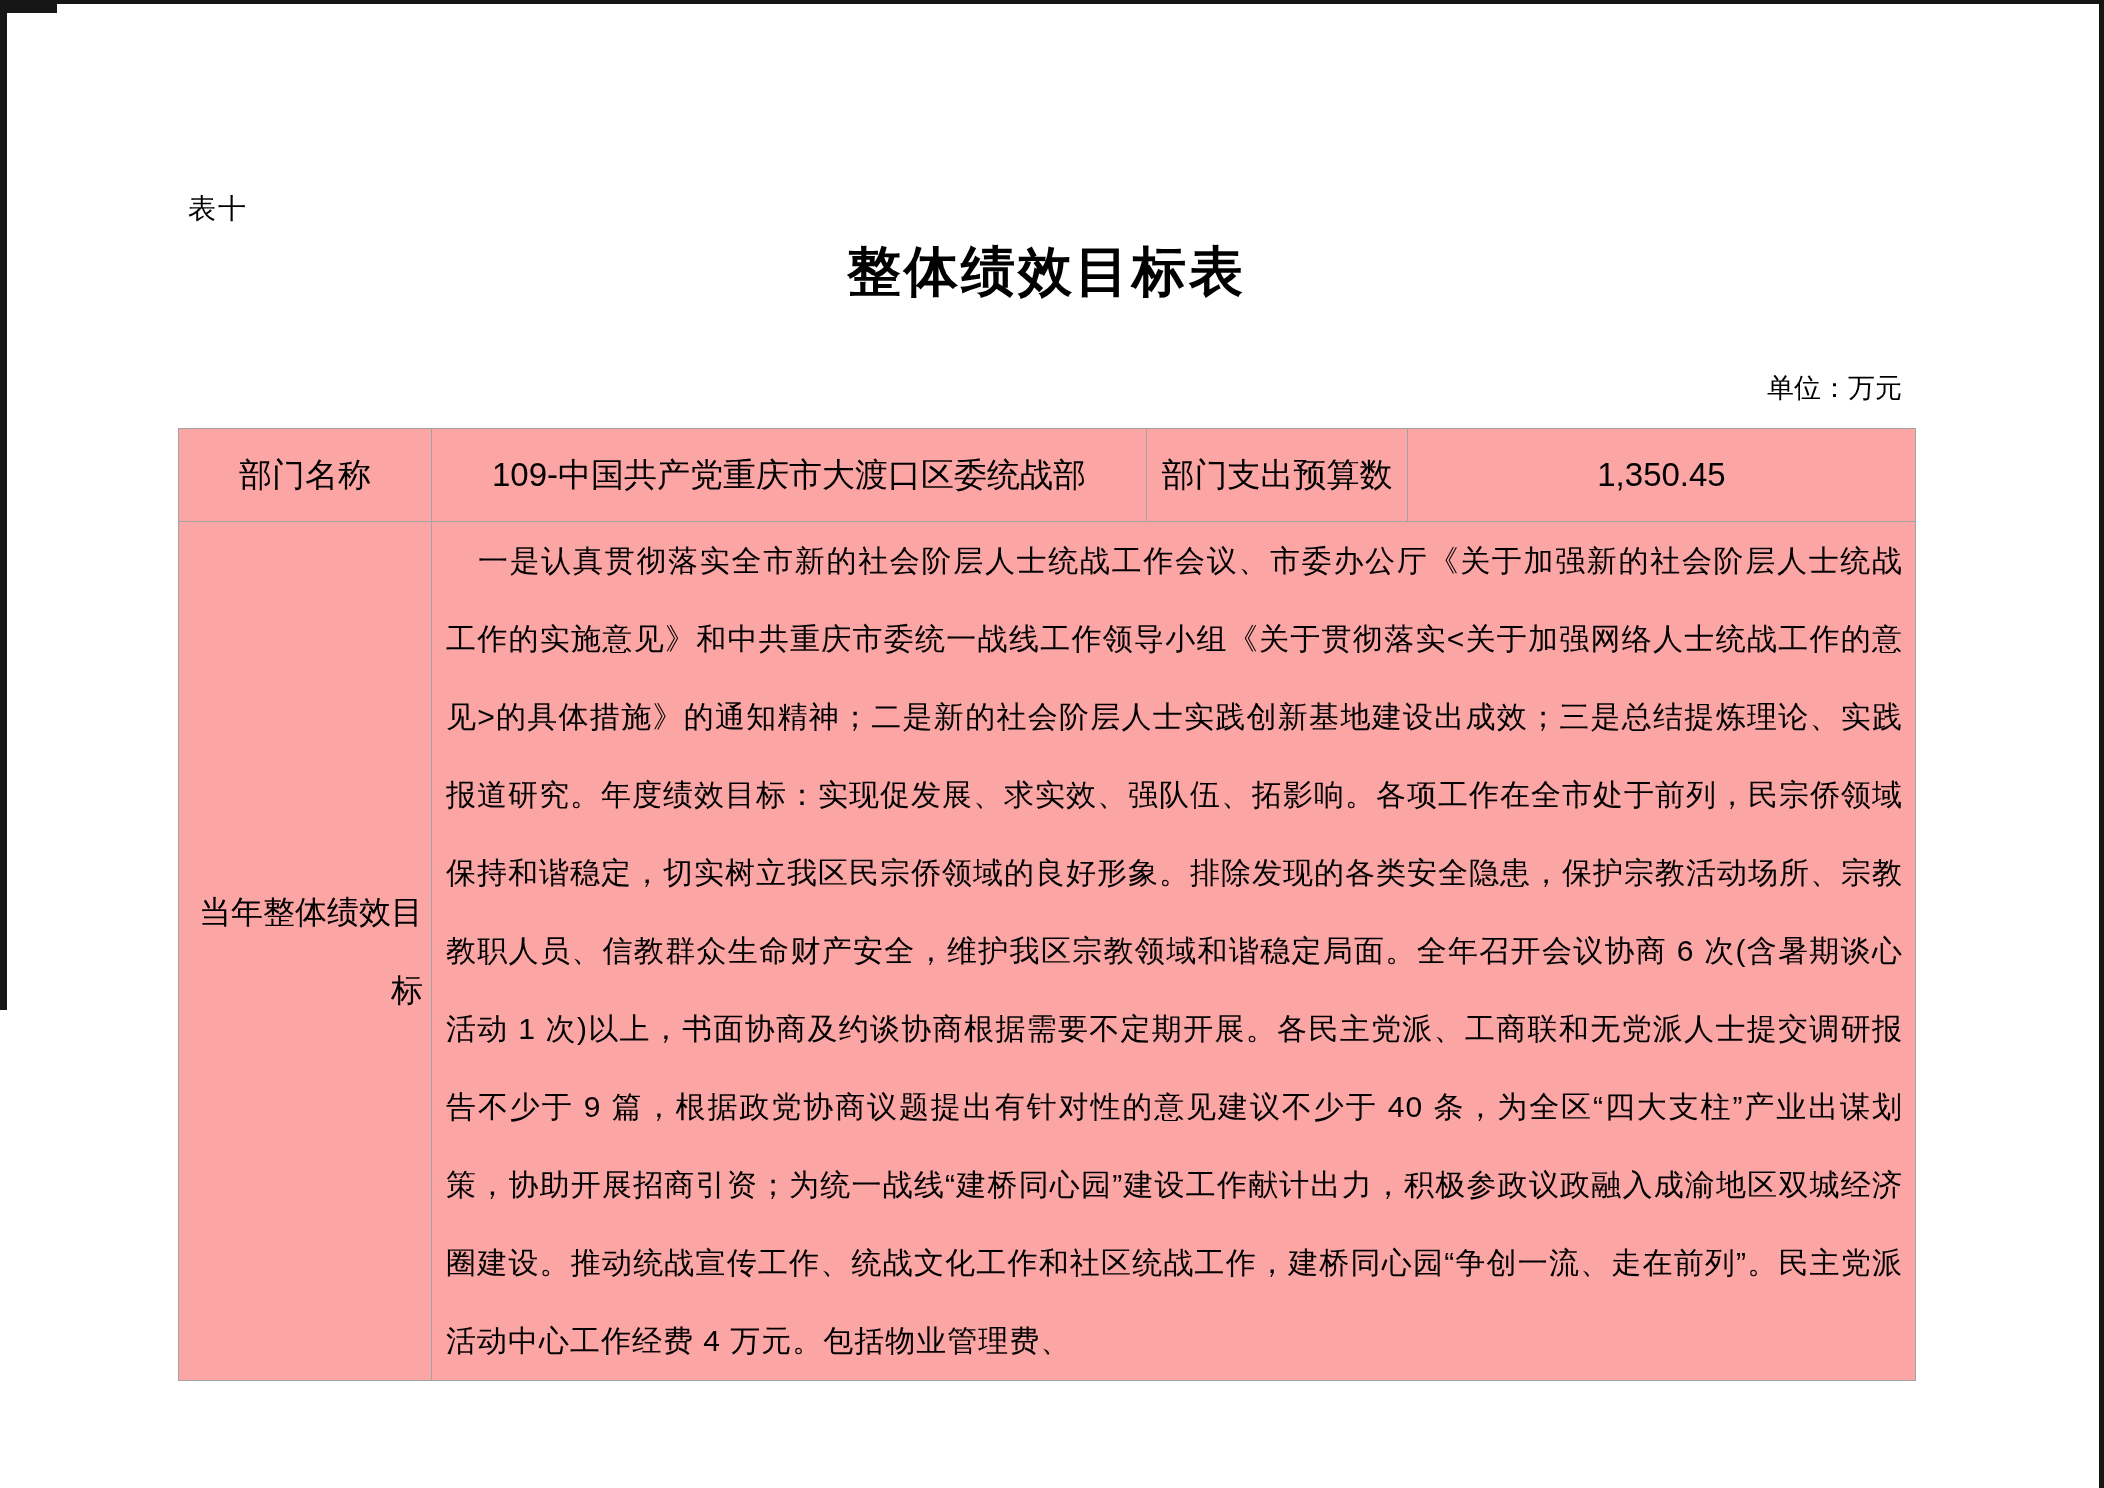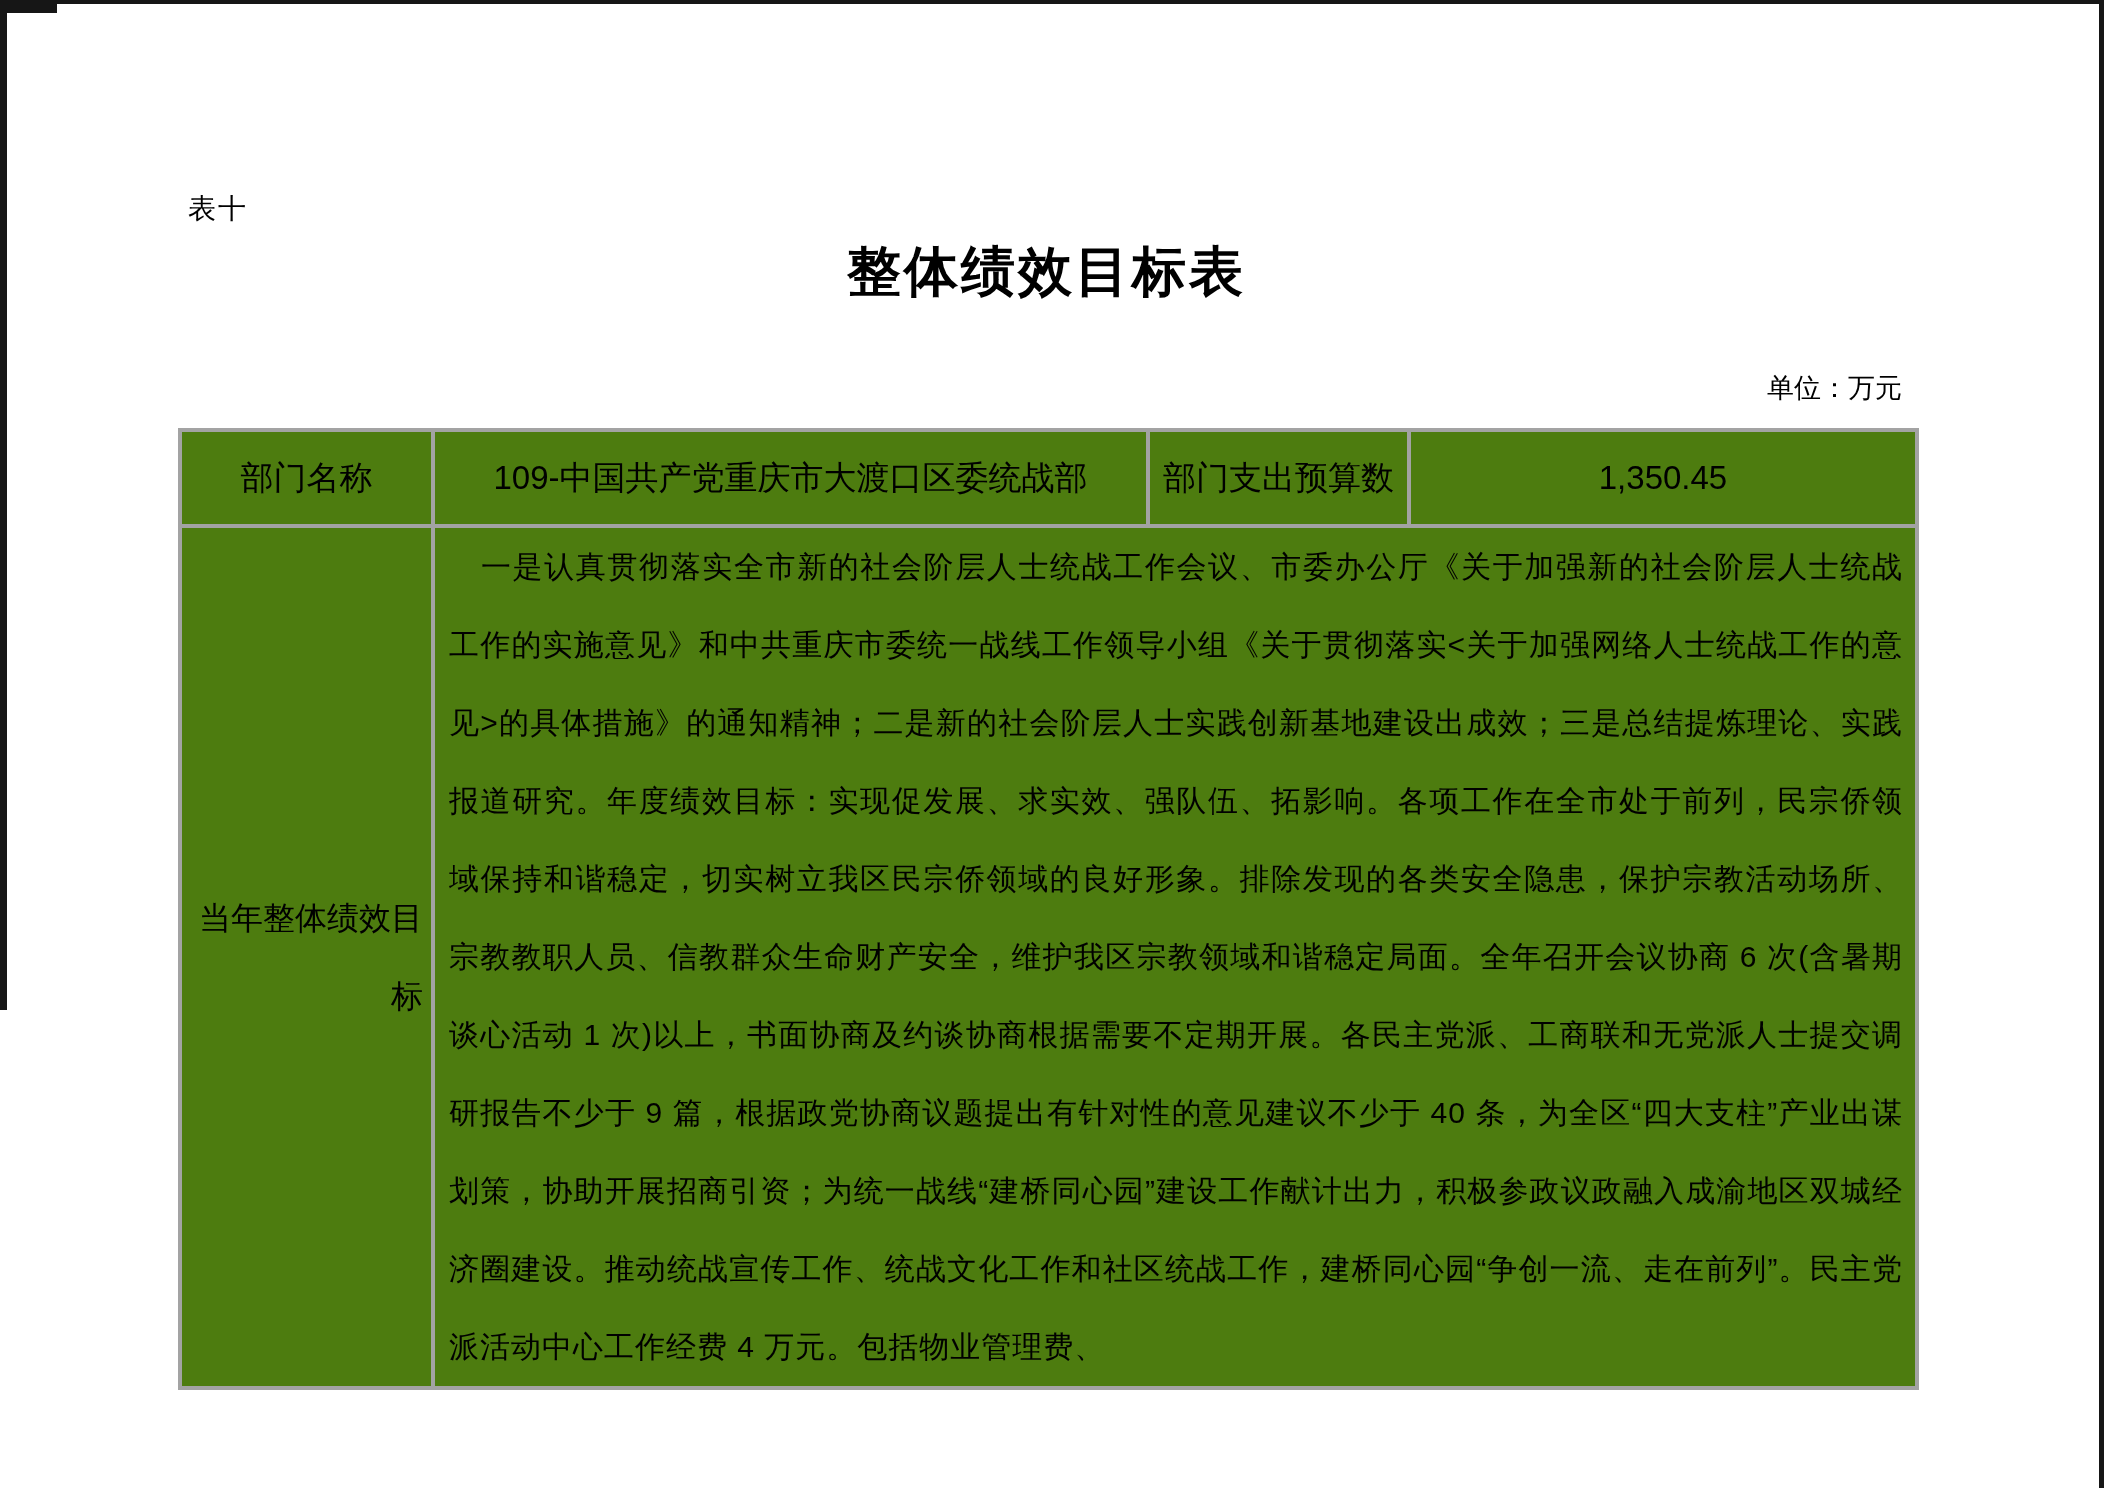--- a/index.html
+++ b/index.html
@@ -33,22 +33,22 @@
     position: absolute; right: 13px; top: 370px;
     font-size: 27px;
   }
 
   table.ptable {
     position: absolute; left: 0; top: 428px;
     width: 1737px; table-layout: fixed;
     border-collapse: collapse;
   }
   table.ptable td {
-    border: 4px solid #a3a3a3;
-    background: #4d7c0f;
+    border: 1px solid #a3a3a3;
+    background: #fca5a5;
   }
   .r1 td {
     height: 90px;
     text-align: center; vertical-align: middle;
     font-size: 33px;
   }
   td.goal-label {
     font-size: 32px; line-height: 78px;
     text-align: right; vertical-align: middle;
     padding: 0 8px;

